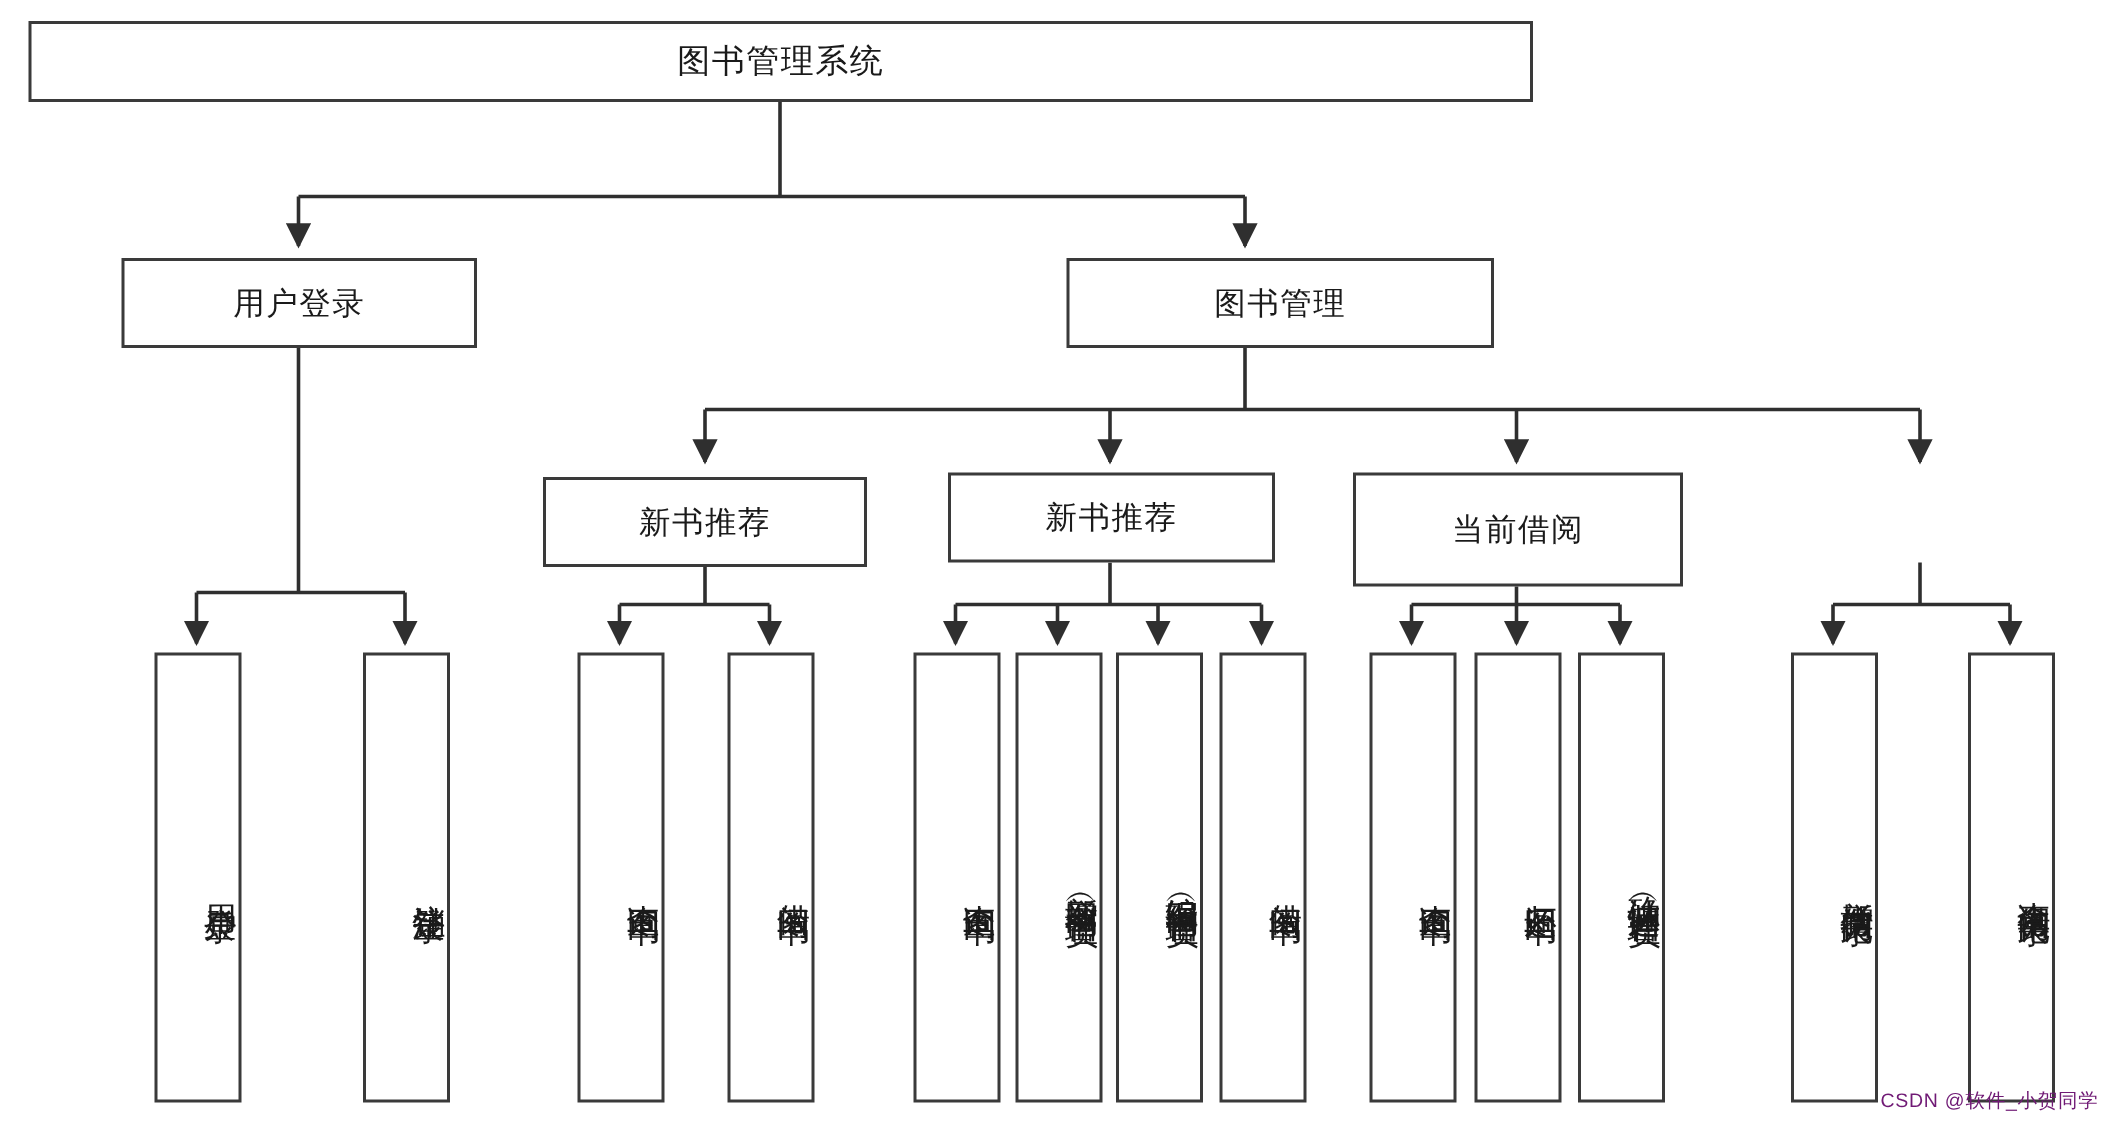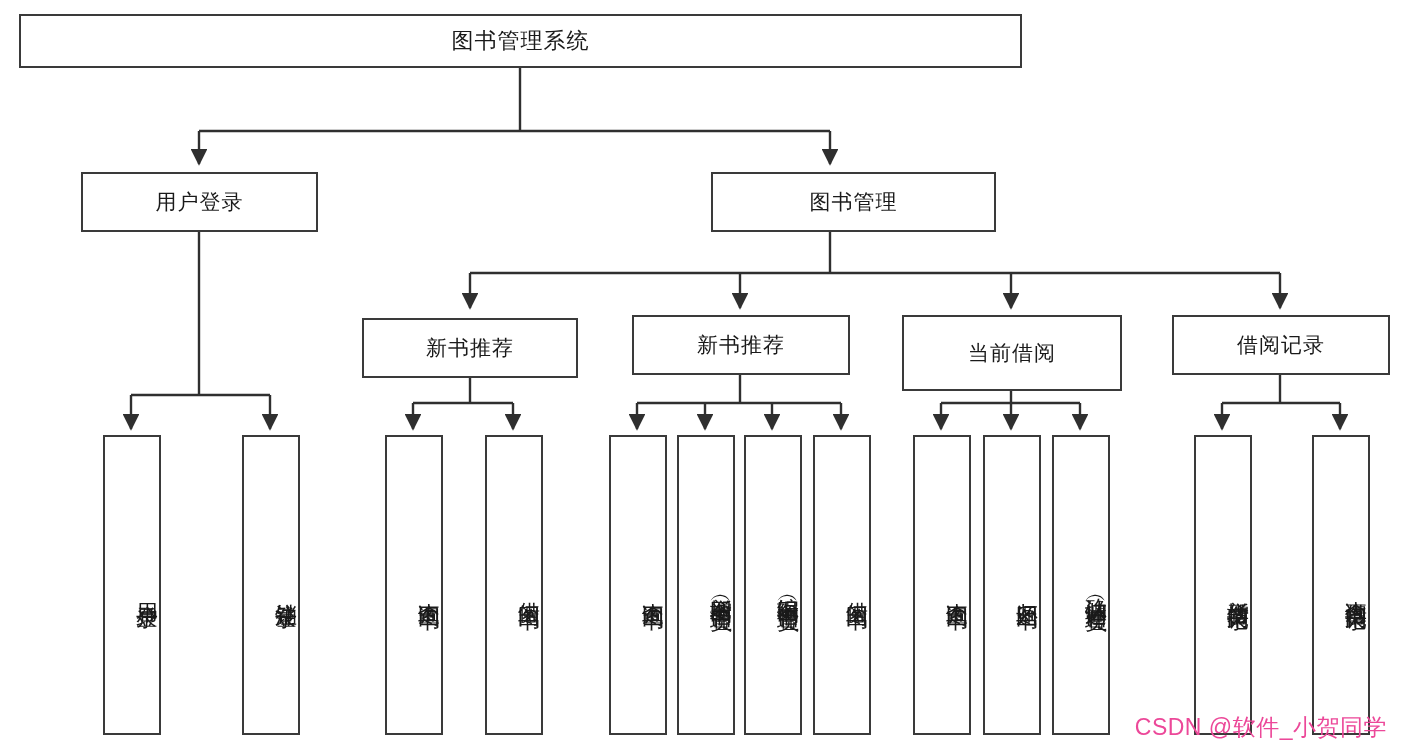--- a/index.html
+++ b/index.html
@@ -37,23 +37,23 @@
     justify-content:center;
     padding-top:8px;
   }
   .node.vert .vlabel{
     writing-mode:vertical-rl;
     text-orientation:upright;
     white-space:nowrap;
   }
   .watermark{
     position:absolute;
-    right:18px;bottom:4px;
-    font-size:23px;
-    color:#ec4899;
+    right:6px;bottom:4px;
+    font-size:13px;
+    color:#701a75;
     letter-spacing:0.5px;
     white-space:nowrap;
   }
 </style>
 </head>
 <body>
 
 <div id="diagram">
 
   <svg id="edges" viewBox="0 0 1405 747" width="1405" height="747" aria-hidden="true">
@@ -119,23 +119,20 @@
 
   <div class="node horiz" style="left:362px;top:318px;width:216px;height:60px;">
     <span>新书推荐</span>
   </div>
   <div class="node horiz" style="left:632px;top:315px;width:218px;height:60px;">
     <span>新书推荐</span>
   </div>
   <div class="node horiz" style="left:902px;top:315px;width:220px;height:76px;">
     <span>当前借阅</span>
   </div>
-  <div class="node horiz" style="left:1172px;top:315px;width:218px;height:60px;">
-    <span>借阅记录</span>
-  </div>
 
   <div class="node vert" style="left:103px;top:435px;width:58px;height:300px;">
     <span class="vlabel">用户登录</span>
   </div>
   <div class="node vert" style="left:242px;top:435px;width:58px;height:300px;">
     <span class="vlabel">注销登录</span>
   </div>
 
   <div class="node vert" style="left:385px;top:435px;width:58px;height:300px;">
     <span class="vlabel">查询图书</span>

